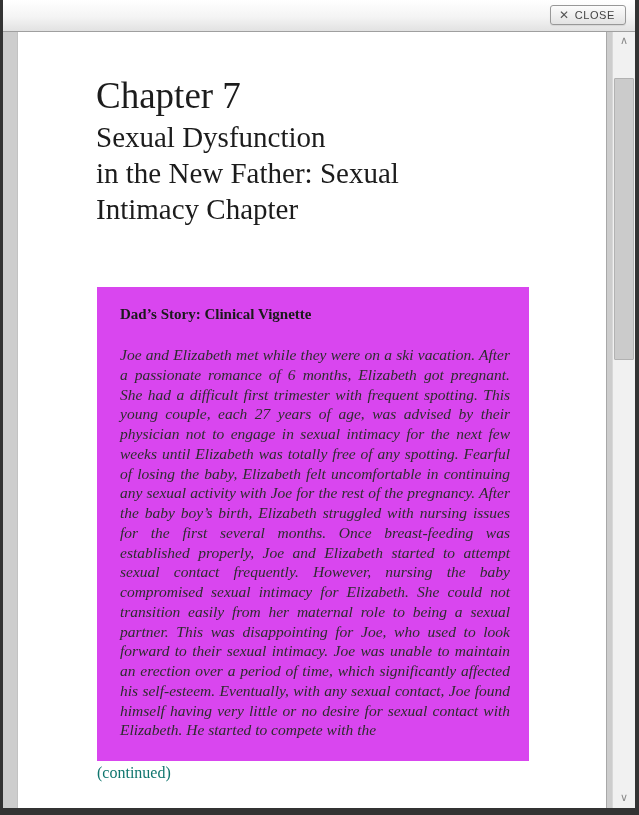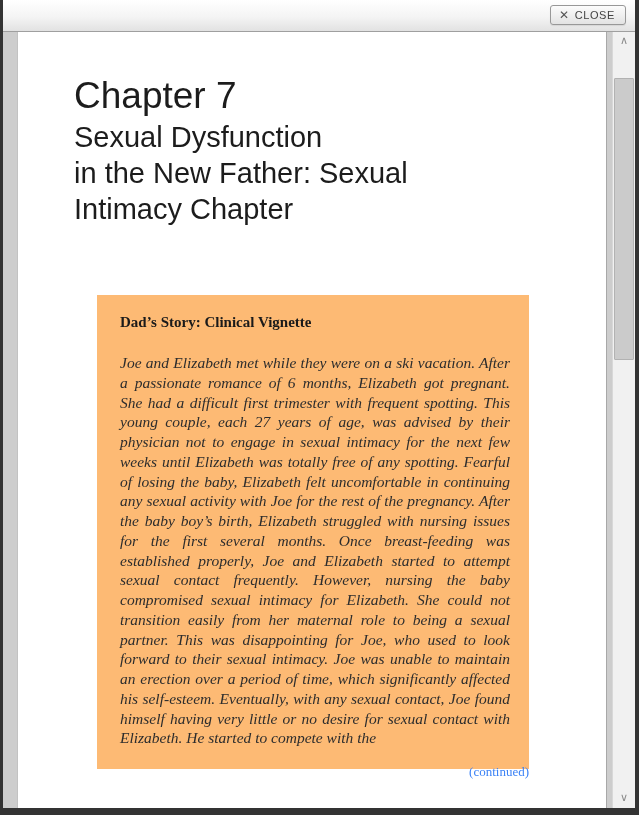--- a/index.html
+++ b/index.html
@@ -65,44 +65,44 @@
     top: 31px;
     width: 590px;
     height: 784px;
     background: #ffffff;
     border-left: 1px solid #c2c2c2;
     border-right: 1px solid #a8a8a8;
     box-sizing: border-box;
     overflow: hidden;
   }
   .chapter-head {
-    padding: 44px 0 0 56px;
+    padding: 44px 0 0 78px;
     color: #1c1c1c;
-    font-family: Liberation Sans, sans-serif;
+    font-family: Liberation Serif, serif;
   }
   .chapter-title {
     margin: 0;
     font-size: 37px;
     font-weight: 400;
     line-height: 42px;
   }
   .chapter-subtitle {
     margin: 2px 0 0 0;
     font-size: 29px;
     font-weight: 400;
     line-height: 36px;
   }
   .vignette-box {
     position: absolute;
     left: 79px;
-    top: 264px;
+    top: 256px;
     width: 432px;
     height: 474px;
     box-sizing: border-box;
-    background: #fdba74;
+    background: #d946ef;
     padding: 19px 19px 0 23px;
     overflow: hidden;
     font-family: "Liberation Serif", serif;
   }
   .vignette-heading {
     margin: 0;
     font-size: 15px;
     font-weight: bold;
     color: #1a1a1a;
   }
@@ -112,24 +112,23 @@
     font-style: italic;
     line-height: 19.75px;
     text-align: justify;
     color: #2d2d2d;
   }
   .continued {
     position: absolute;
     left: 79px;
     top: 733px;
     width: 432px;
-    text-align: right;
     font-family: "Liberation Serif", serif;
-    font-size: 13px;
-    color: #3b82f6;
+    font-size: 16px;
+    color: #0f766e;
   }
   
   .scrollbar {
     position: absolute;
     top: 31px;
     right: 0;
     bottom: 0;
     width: 23px;
     background: #f1f1f1;
     border-left: 1px solid #d8d8d8;

